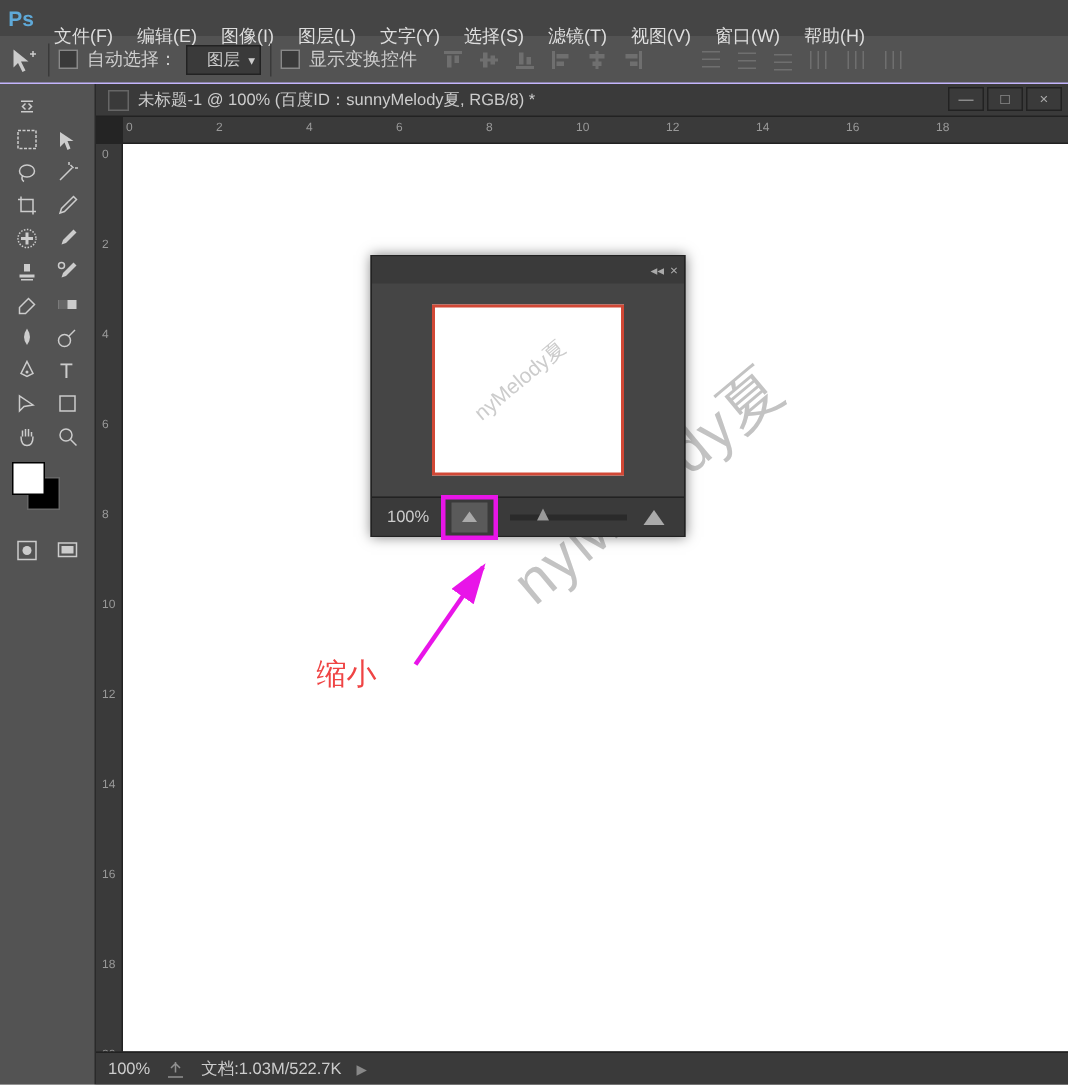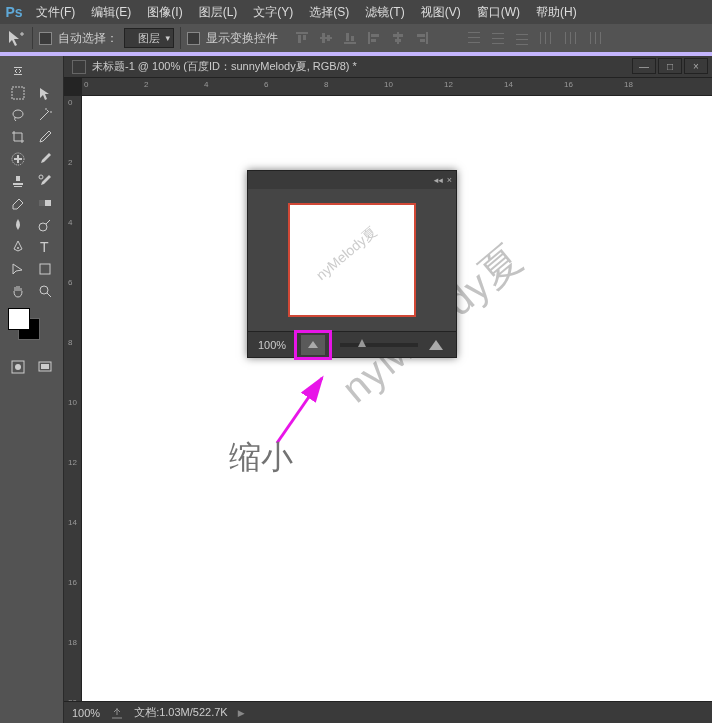--- a/index.html
+++ b/index.html
@@ -1,20 +1,20 @@
 <!DOCTYPE html>
 <html><head>
 <meta charset="utf-8">
 <style>
 *{margin:0;padding:0;box-sizing:border-box;font-family:"Microsoft YaHei",sans-serif;user-select:none}
 body{width:712px;height:723px;background:#535353;overflow:hidden;position:relative}
 .menubar{height:24px;background:#454545;display:flex;align-items:center;font-size:12px;color:#ddd}
 .ps-logo{width:28px;height:24px;display:flex;align-items:center;justify-content:center;background:#454545;color:#5fa9d8;font-weight:bold;font-size:14px}
-.menu-item{padding:0 8px;height:24px;line-height:24px;cursor:default}
-.optbar{height:32px;background:#535353;border-bottom:4px solid #c4b5fd;display:flex;align-items:center;padding:0 6px;gap:6px;font-size:12px;color:#ccc}
+.menu-item{padding:12px 8px;height:24px;line-height:24px;cursor:default}
+.optbar{height:32px;background:#535353;border-bottom:1px solid #c4b5fd;display:flex;align-items:center;padding:0 6px;gap:6px;font-size:12px;color:#ccc}
 .move-icon{width:20px;height:20px;position:relative}
 .move-icon svg{width:20px;height:20px}
 .chk{width:13px;height:13px;border:1px solid #888;background:#3a3a3a}
 .sel{width:50px;height:20px;background:#3a3a3a;border:1px solid #222;color:#ccc;display:flex;align-items:center;justify-content:center;font-size:11px;position:relative}
 .sel::after{content:"▾";position:absolute;right:3px;font-size:9px}
 .divider{width:1px;height:22px;background:#3a3a3a}
 .opt-icons{display:flex;gap:4px;margin-left:8px}
 .opt-icon{width:20px;height:20px;display:flex;align-items:center;justify-content:center;opacity:.4}
 .opt-icon svg{width:16px;height:16px}
 .workspace{position:absolute;top:56px;left:0;right:0;bottom:0;display:flex}
@@ -47,21 +47,21 @@
 .nav-thumb{width:128px;height:114px;border:2px solid #d14836;background:#fff;position:relative;overflow:hidden}
 .nav-foot{height:26px;background:#3a3a3a;display:flex;align-items:center;padding:0 10px;gap:8px;font-size:11px;color:#ccc;border-top:1px solid #222}
 .zoom-out-box{width:38px;height:30px;border:3px solid #e815e8;display:flex;align-items:center;justify-content:center;cursor:pointer;position:relative;top:0}
 .zoom-out-inner{width:24px;height:20px;background:#5a5a5a;display:flex;align-items:center;justify-content:center}
 .mtn-small{width:0;height:0;border-left:5px solid transparent;border-right:5px solid transparent;border-bottom:7px solid #aaa}
 .zoom-slider{flex:1;height:4px;background:#2a2a2a;position:relative}
 .zoom-slider::before{content:"";position:absolute;left:18px;top:-4px;width:0;height:0;border-left:4px solid transparent;border-right:4px solid transparent;border-bottom:8px solid #999}
 .zoom-in-btn{width:20px;height:14px;display:flex;align-items:center;justify-content:center}
 .mtn-big{width:0;height:0;border-left:7px solid transparent;border-right:7px solid transparent;border-bottom:10px solid #aaa}
 .arrow-svg{position:absolute;top:272px;left:180px;pointer-events:none}
-.anno-text{position:absolute;top:340px;left:147px;font-size:32px;color:#737373}
+.anno-text{position:absolute;top:340px;left:129px;font-size:20px;color:#ef4444}
 .statusbar{position:absolute;bottom:0;left:0;right:0;height:22px;background:#3a3a3a;border-top:1px solid #222;display:flex;align-items:center;padding:0 8px;font-size:11px;color:#ccc;gap:10px}
 .status-icon{width:14px;height:14px;opacity:.6}
 </style>
 </head>
 <body>
 
 <div class="menubar">
   <div class="ps-logo">Ps</div>
   <div class="menu-item">文件(F)</div>
   <div class="menu-item">编辑(E)</div>

